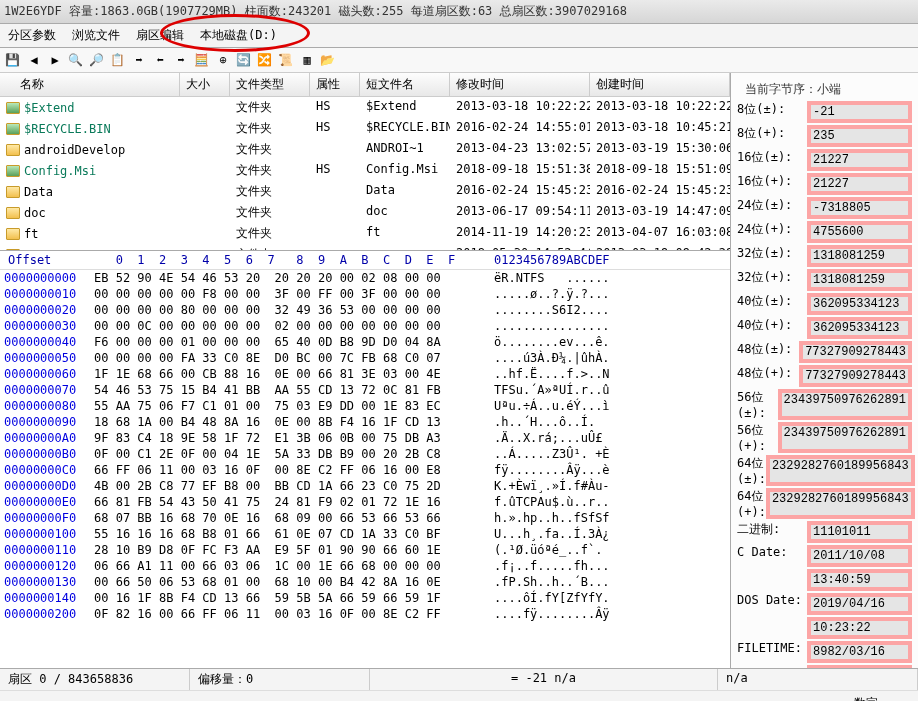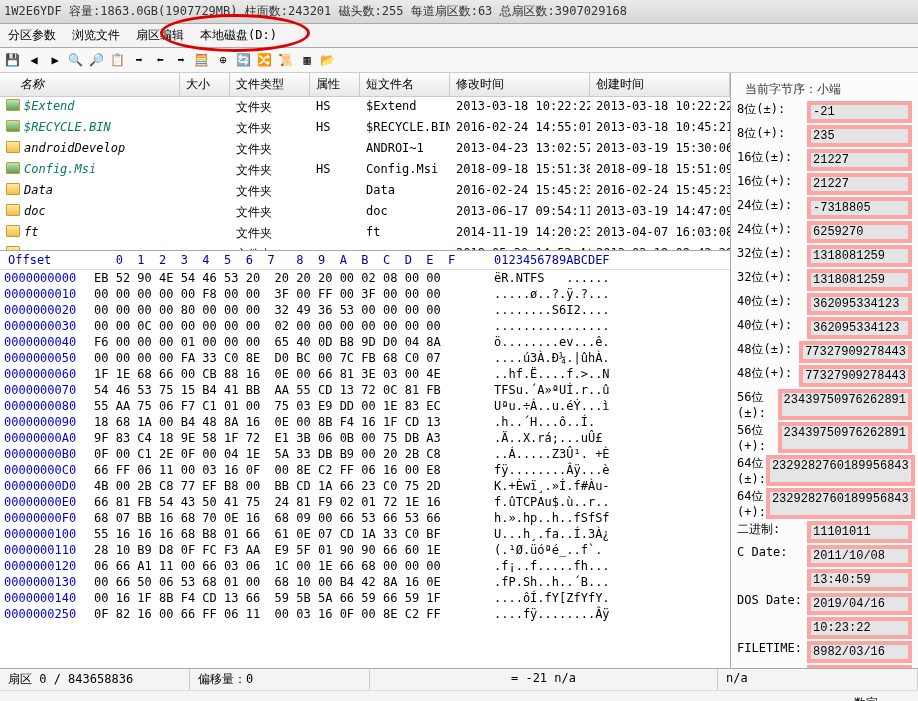--- a/index.html
+++ b/index.html
@@ -10,21 +10,21 @@
 .red-oval { position: absolute; left: 160px; top: -10px; width: 150px; height: 38px; border: 3px solid #d00; border-radius: 50%; pointer-events: none; }
 .toolbar { display: flex; align-items: center; gap: 3px; padding: 3px 4px; background: #f8f8f8; border-bottom: 1px solid #ccc; }
 .tbtn { width: 18px; height: 18px; display: flex; align-items: center; justify-content: center; cursor: pointer; }
 .main { display: flex; height: calc(100% - 106px); }
 .left { flex: 1; display: flex; flex-direction: column; border-right: 1px solid #aaa; }
 .filelist { flex: 0 0 178px; overflow: hidden; border-bottom: 1px solid #aaa; }
 .flhead { display: flex; background: linear-gradient(#fdfdfd,#e8e8e8); border-bottom: 1px solid #ccc; }
 .flhead div { padding: 3px 6px; border-right: 1px solid #ccc; }
 .flrow { display: flex; padding: 1px 0; }
 .flrow div { padding: 1px 6px; white-space: nowrap; overflow: hidden; }
-.fcol0 { width: 180px; display: flex; gap: 4px; font-style: italic; }
+.fcol0 { width: 180px; display: flex; align-items: center; gap: 4px; }
 .fcol1 { width: 50px; }
 .fcol2 { width: 80px; }
 .fcol3 { width: 50px; }
 .fcol4 { width: 90px; }
 .fcol5 { width: 140px; }
 .fcol6 { width: 140px; }
 .ficon { width: 14px; height: 12px; background: linear-gradient(#ffe9a6,#f2c04e); border: 1px solid #c89b2a; border-radius: 1px; display: inline-block; flex-shrink: 0; }
 .ficon.link { background: linear-gradient(#b8e8b8,#5aa05a); }
 .hex { flex: 1; overflow: hidden; font-family: "Courier New", monospace; font-size: 12px; background: #fff; }
 .hexhead { display: flex; padding: 2px 4px; color: #0000aa; border-bottom: 1px solid #ddd; }
@@ -294,21 +294,21 @@
             <span class="off">0000000130</span>
             <span class="bytes">00 66 50 06 53 68 01 00  68 10 00 B4 42 8A 16 0E</span>
             <span class="ascii">.fP.Sh..h..´B...</span>
           </div>
           <div class="hexrow">
             <span class="off">0000000140</span>
             <span class="bytes">00 16 1F 8B F4 CD 13 66  59 5B 5A 66 59 66 59 1F</span>
             <span class="ascii">....ôÍ.fY[ZfYfY.</span>
           </div>
           <div class="hexrow">
-            <span class="off">0000000250</span>
+            <span class="off">0000000200</span>
             <span class="bytes">0F 82 16 00 66 FF 06 11  00 03 16 0F 00 8E C2 FF</span>
             <span class="ascii">....fÿ........Âÿ</span>
           </div>
         </div>
     </div>
   </div>
   <div class="right">
     <div class="hdr">当前字节序：小端</div>
     <div id="inforows">
         <div class="row">
@@ -326,21 +326,21 @@
         <div class="row">
           <span class="lbl">16位(+):</span>
           <span class="val">21227</span>
         </div>
         <div class="row">
           <span class="lbl">24位(±):</span>
           <span class="val">-7318805</span>
         </div>
         <div class="row">
           <span class="lbl">24位(+):</span>
-          <span class="val">6259270</span>
+          <span class="val">4755600</span>
         </div>
         <div class="row">
           <span class="lbl">32位(±):</span>
           <span class="val">1318081259</span>
         </div>
         <div class="row">
           <span class="lbl">32位(+):</span>
           <span class="val">1318081259</span>
         </div>
         <div class="row">

